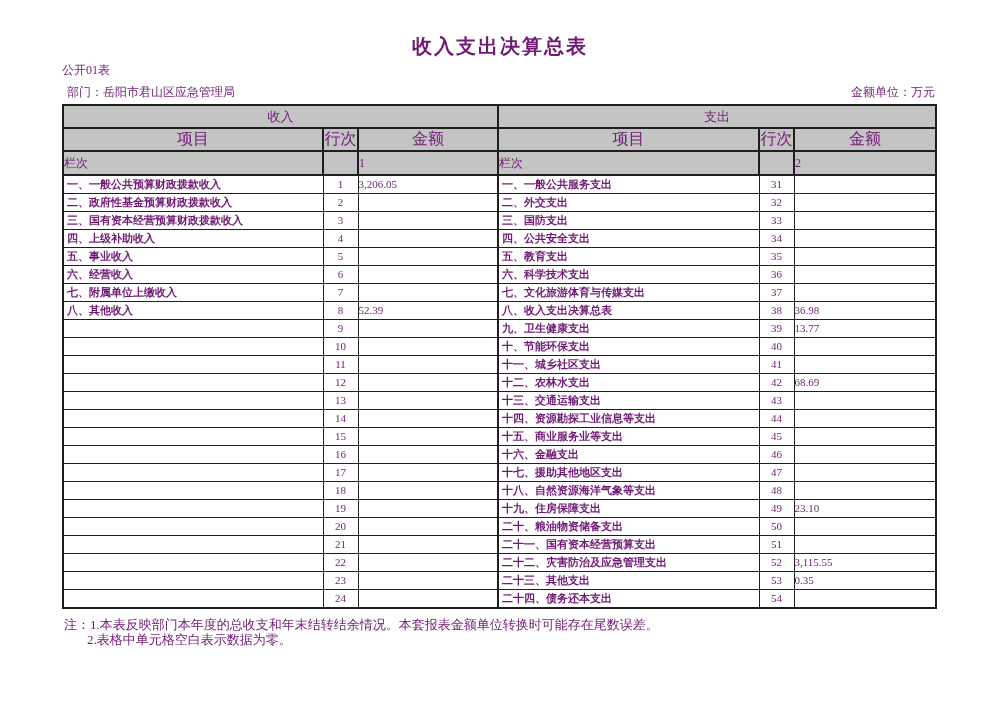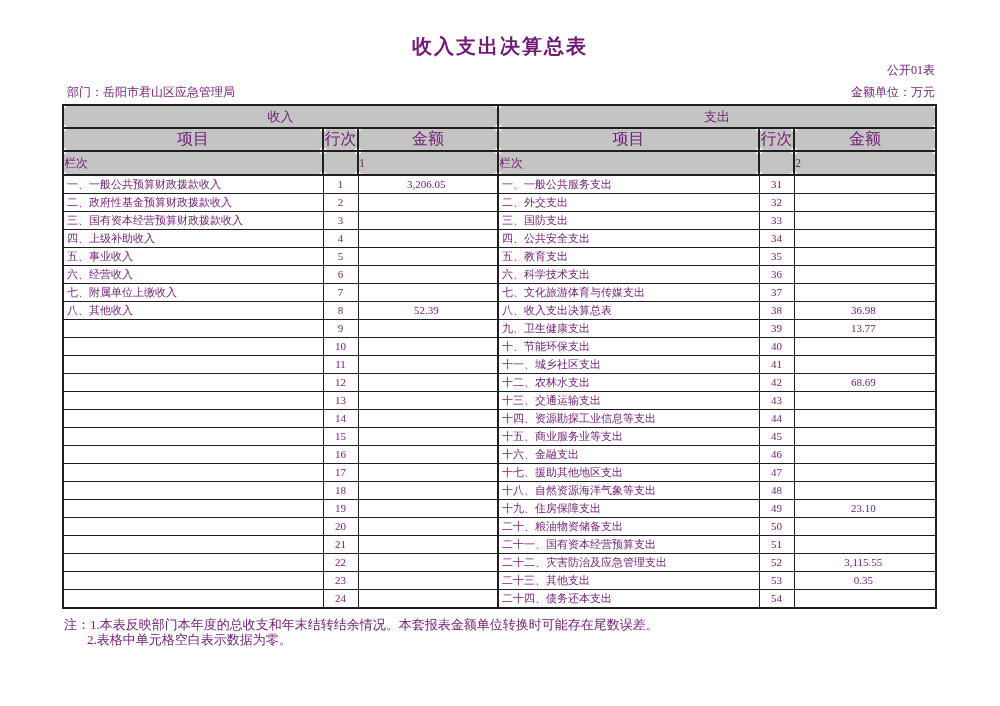--- a/index.html
+++ b/index.html
@@ -6,48 +6,48 @@
   .page {
     position:relative; width:1000px; height:706px; background:#ffffff;
     font-family:"Liberation Serif","DejaVu Serif",serif; color:#701a75;
     overflow:hidden;
   }
   .title {
     position:absolute; top:33px; left:0; width:1000px; text-align:center;
     font-size:20px; font-weight:bold; letter-spacing:2px;
   }
   .code-line {
-    position:absolute; top:62px; left:62px; width:873px; text-align:right;
+    position:absolute; top:62px; left:62px; width:873px; 
     font-size:12px;
   }
   .meta-line {
     position:absolute; top:84px; left:62px; width:873px; font-size:12px;
     display:flex; justify-content:space-between;
   }
   .meta-line .dept { padding-left:5px; }
   table.fa-table {
     position:absolute; top:104px; left:62px; width:873px;
     border-collapse:collapse; table-layout:fixed;
     border:2px solid #1f1f1f;
   }
   .fa-table th, .fa-table td {
     border:1px solid #1f1f1f; overflow:hidden; white-space:nowrap;
     padding:0; font-weight:normal;
   }
   .fa-table thead th, .fa-table thead td {
-    background:#c4c4c4; border-width:2px; border-radius:8px;
+    background:#c4c4c4; border-width:2px; 
   }
   .row-section th { height:21px; font-size:13px; }
   .row-cols  th { height:21px; font-size:16px; }
   .row-lanci td { height:22px; font-size:12px; }
   .fa-table tbody td { height:17px; font-size:11px; line-height:17px; }
-  td.item, th.c-item { text-align:left; }
+  td.item, th.c-item { text-align:left;font-weight:bold; }
   tbody td.item { padding-left:3px; }
   td.rowno { text-align:center; }
-  td.amount { text-align:center; padding-right:3px; }
+  td.amount { text-align:left; padding-right:3px; }
   .divL { border-left-width:2px !important; }
   .notes {
     position:absolute; left:64px; top:617px; font-size:13px; line-height:15px;
   }
   .notes .note-2 { margin-left:23px; }
 </style>
 </head>
 <body>
 
 <div class="page">

